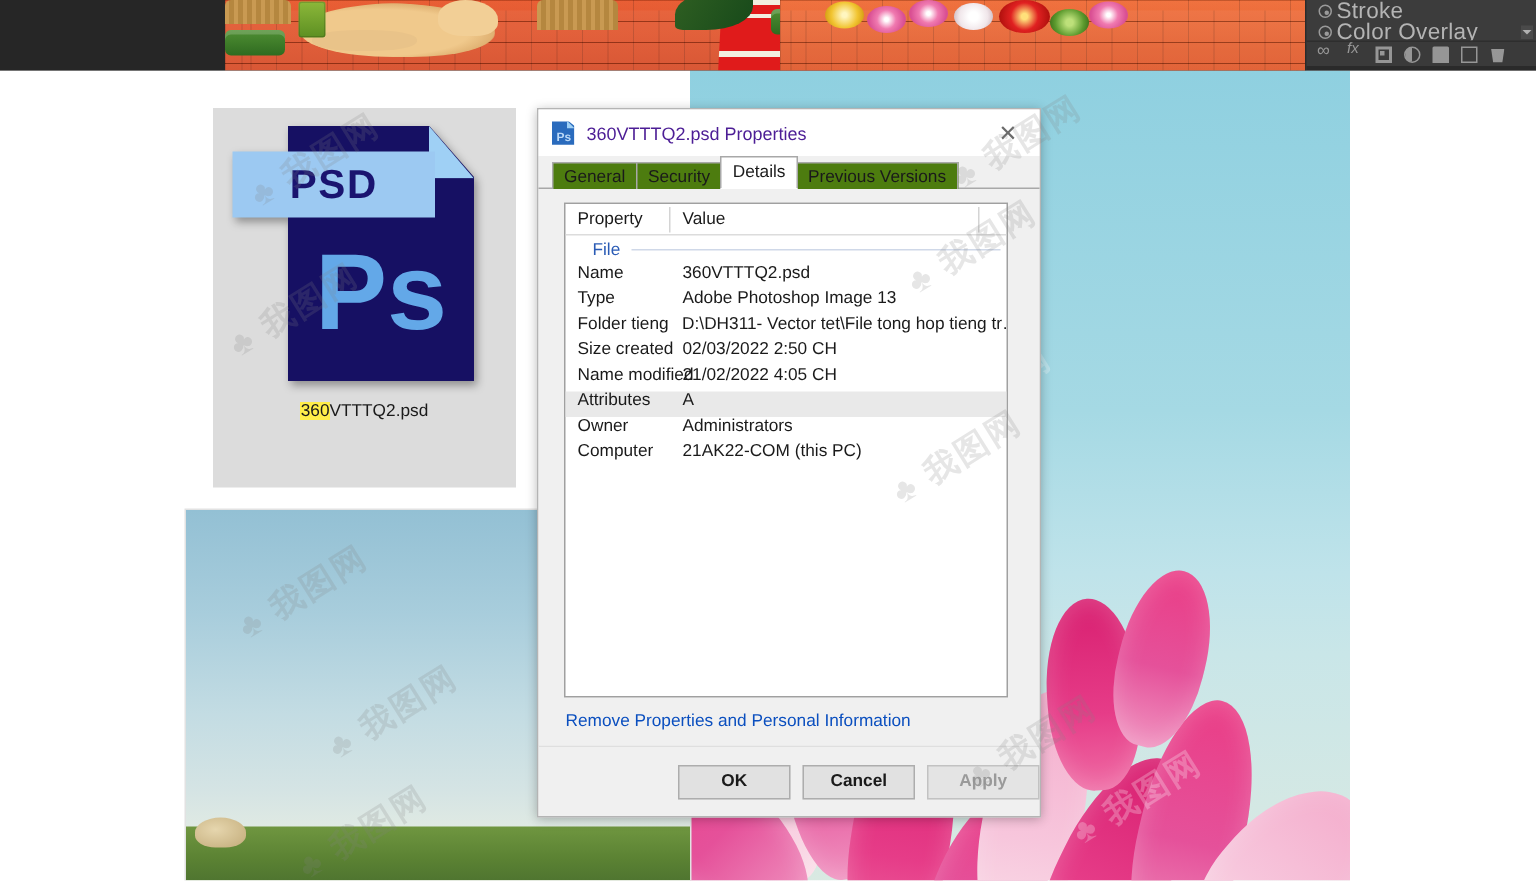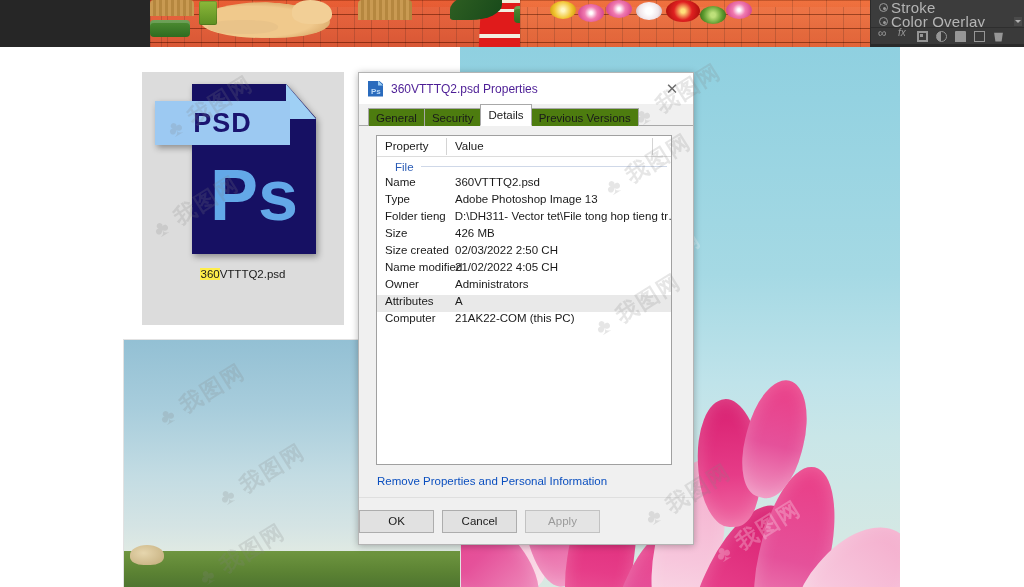--- a/index.html
+++ b/index.html
@@ -332,22 +332,22 @@
 
   #remove-link {
     position:absolute; left:18px; top:349px;
     font-size:11.5px; color:#0b4fbf; 
     cursor:pointer; white-space:nowrap;
   }
 
   #dialog-footer {
     flex:0 0 auto; height:47px; background:#f0f0f0;
     border-top:1px solid #dfdfdf;
-    display:flex; align-items:center; 
-    gap:8px; 
+    display:flex; align-items:center; justify-content:flex-end;
+    gap:8px; font-weight:bold;
   }
   .dlg-btn {
     width:75px; height:23px;
     background:#e1e1e1; border:1px solid #adadad;
     font-size:11.5px; color:#1a1a1a;
     display:flex; align-items:center; justify-content:center;
     cursor:pointer;
     font-family:"Liberation Sans", sans-serif;
   }
   .dlg-btn.disabled { color:#9a9a9a; background:#e4e4e4; border-color:#c2c2c2; cursor:default; }
@@ -510,38 +510,34 @@
       </div>
       <div class="prop-row">
         <div class="p-name">Type</div>
         <div class="p-val">Adobe Photoshop Image 13</div>
       </div>
       <div class="prop-row">
         <div class="p-name">Folder tieng</div>
         <div class="p-val">D:\DH311- Vector tet\File tong hop tieng tr…</div>
       </div>
       <div class="prop-row">
-        <div class="p-name">Size</div>
-        <div class="p-val">426 MB</div>
-      </div>
-      <div class="prop-row">
         <div class="p-name">Size created</div>
         <div class="p-val">02/03/2022 2:50 CH</div>
       </div>
       <div class="prop-row">
         <div class="p-name">Name modified</div>
         <div class="p-val">21/02/2022 4:05 CH</div>
-      </div>
-      <div class="prop-row">
-        <div class="p-name">Owner</div>
-        <div class="p-val">Administrators</div>
       </div>
       <div class="prop-row alt">
         <div class="p-name">Attributes</div>
         <div class="p-val">A</div>
+      </div>
+      <div class="prop-row">
+        <div class="p-name">Owner</div>
+        <div class="p-val">Administrators</div>
       </div>
       <div class="prop-row">
         <div class="p-name">Computer</div>
         <div class="p-val">21AK22-COM (this PC)</div>
       </div>
 
     </div>
 
     <div id="remove-link">Remove Properties and Personal Information</div>
   </div>

